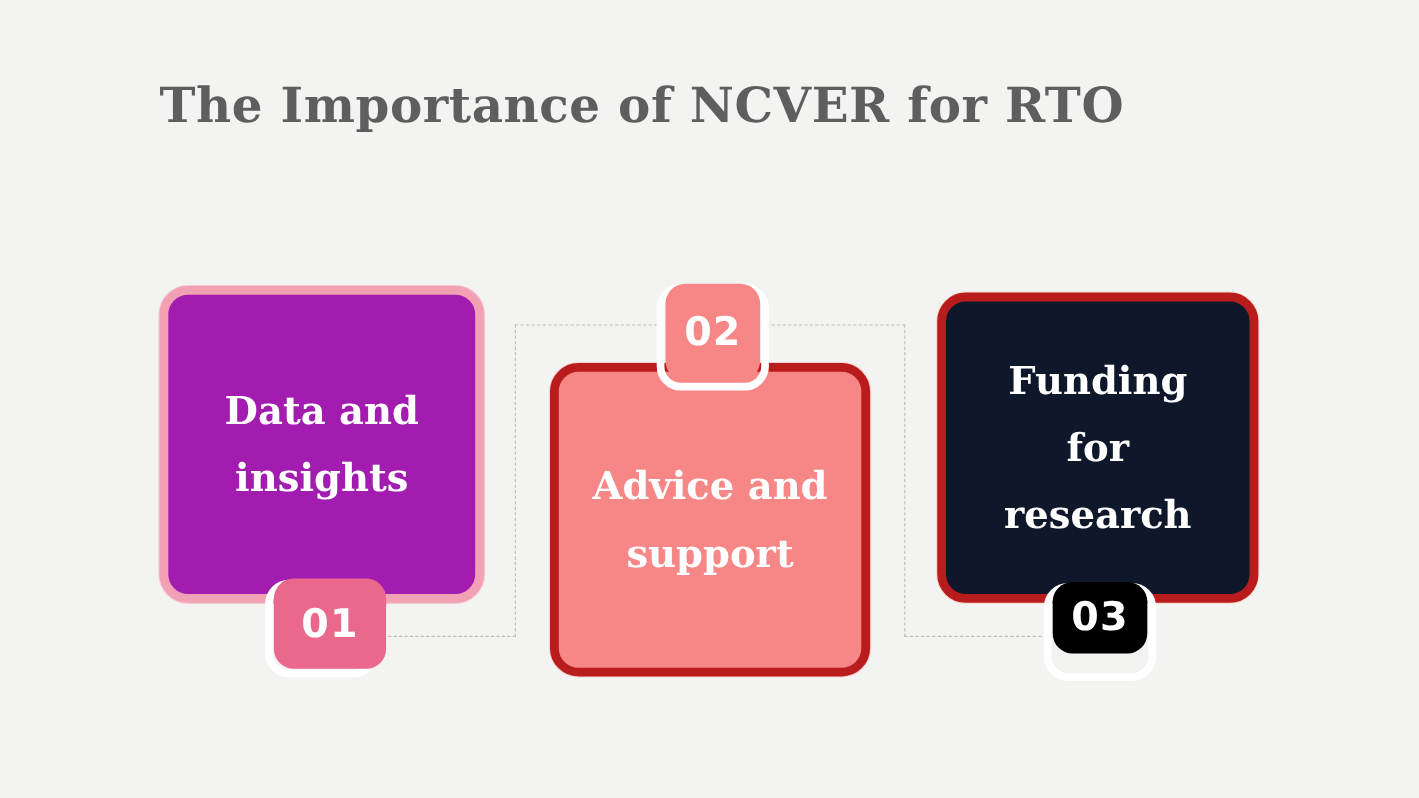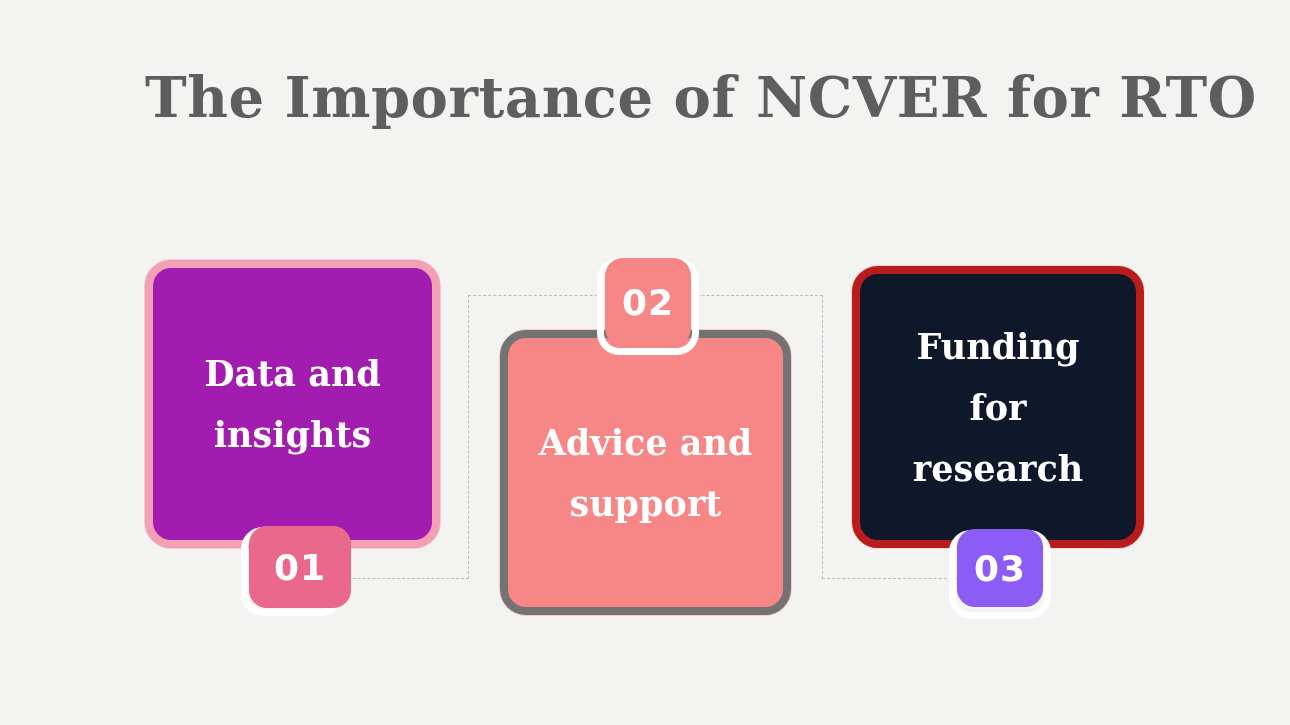--- a/index.html
+++ b/index.html
@@ -22,21 +22,21 @@
   }
 
   
   #slide-title {
     position: absolute;
     left: 145px;
     top: 60px;
     width: 1010px;
     font-family: "DejaVu Serif", "Liberation Serif", serif;
     font-weight: bold;
-    font-size: 56px;
+    font-size: 44px;
     line-height: 74px;
     letter-spacing: 0.5px;
     color: #5e5e5e;
     white-space: nowrap;
   }
 
   
   .connector {
     position: absolute;
     pointer-events: none;
@@ -85,21 +85,21 @@
     background: #a21caf;
     border: 8px solid #f2a0b3;
     box-shadow: 0 0 0 1px rgba(242,160,179,0.5);
   }
   #card-2 {
     left: 500px;
     top: 330px;
     width: 291px;
     height: 285px;
     background: #f78686;
-    border: 8px solid #737373;
+    border: 8px solid #b91c1c;
     box-shadow: 0 0 0 1px rgba(249,172,172,0.5);
     justify-content: center;
   }
   #card-3 {
     left: 852px;
     top: 266px;
     width: 292px;
     height: 282px;
     background: #0f172a;
     border: 8px solid #b91c1c;
@@ -137,21 +137,21 @@
   
   #badge-ring-1 { left: 241px; top: 527px; width: 102px; height: 89px; }
   #badge-1      { left: 249px; top: 526px; width: 102px;  height: 82px; background: #e9688c; }
 
   
   #badge-ring-2 { left: 597px; top: 258px; width: 102px; height: 97px; }
   #badge-2      { left: 605px; top: 258px; width: 86px;  height: 88px; background: #f78686; }
 
   
   #badge-ring-3 { left: 949px; top: 530px; width: 102px; height: 89px; }
-  #badge-3      { left: 957px; top: 529px; width: 86px;  height: 78px; background: #8b5cf6; }
+  #badge-3      { left: 957px; top: 529px; width: 86px;  height: 65px; background: #000000; }
 </style>
 </head>
 <body>
 
 <div id="slide">
 
   <div id="slide-title">The Importance of NCVER for RTO</div>
 
   <div class="connector conn-h" id="conn-top-left"></div>
   <div class="connector conn-v" id="conn-vert-left"></div>

